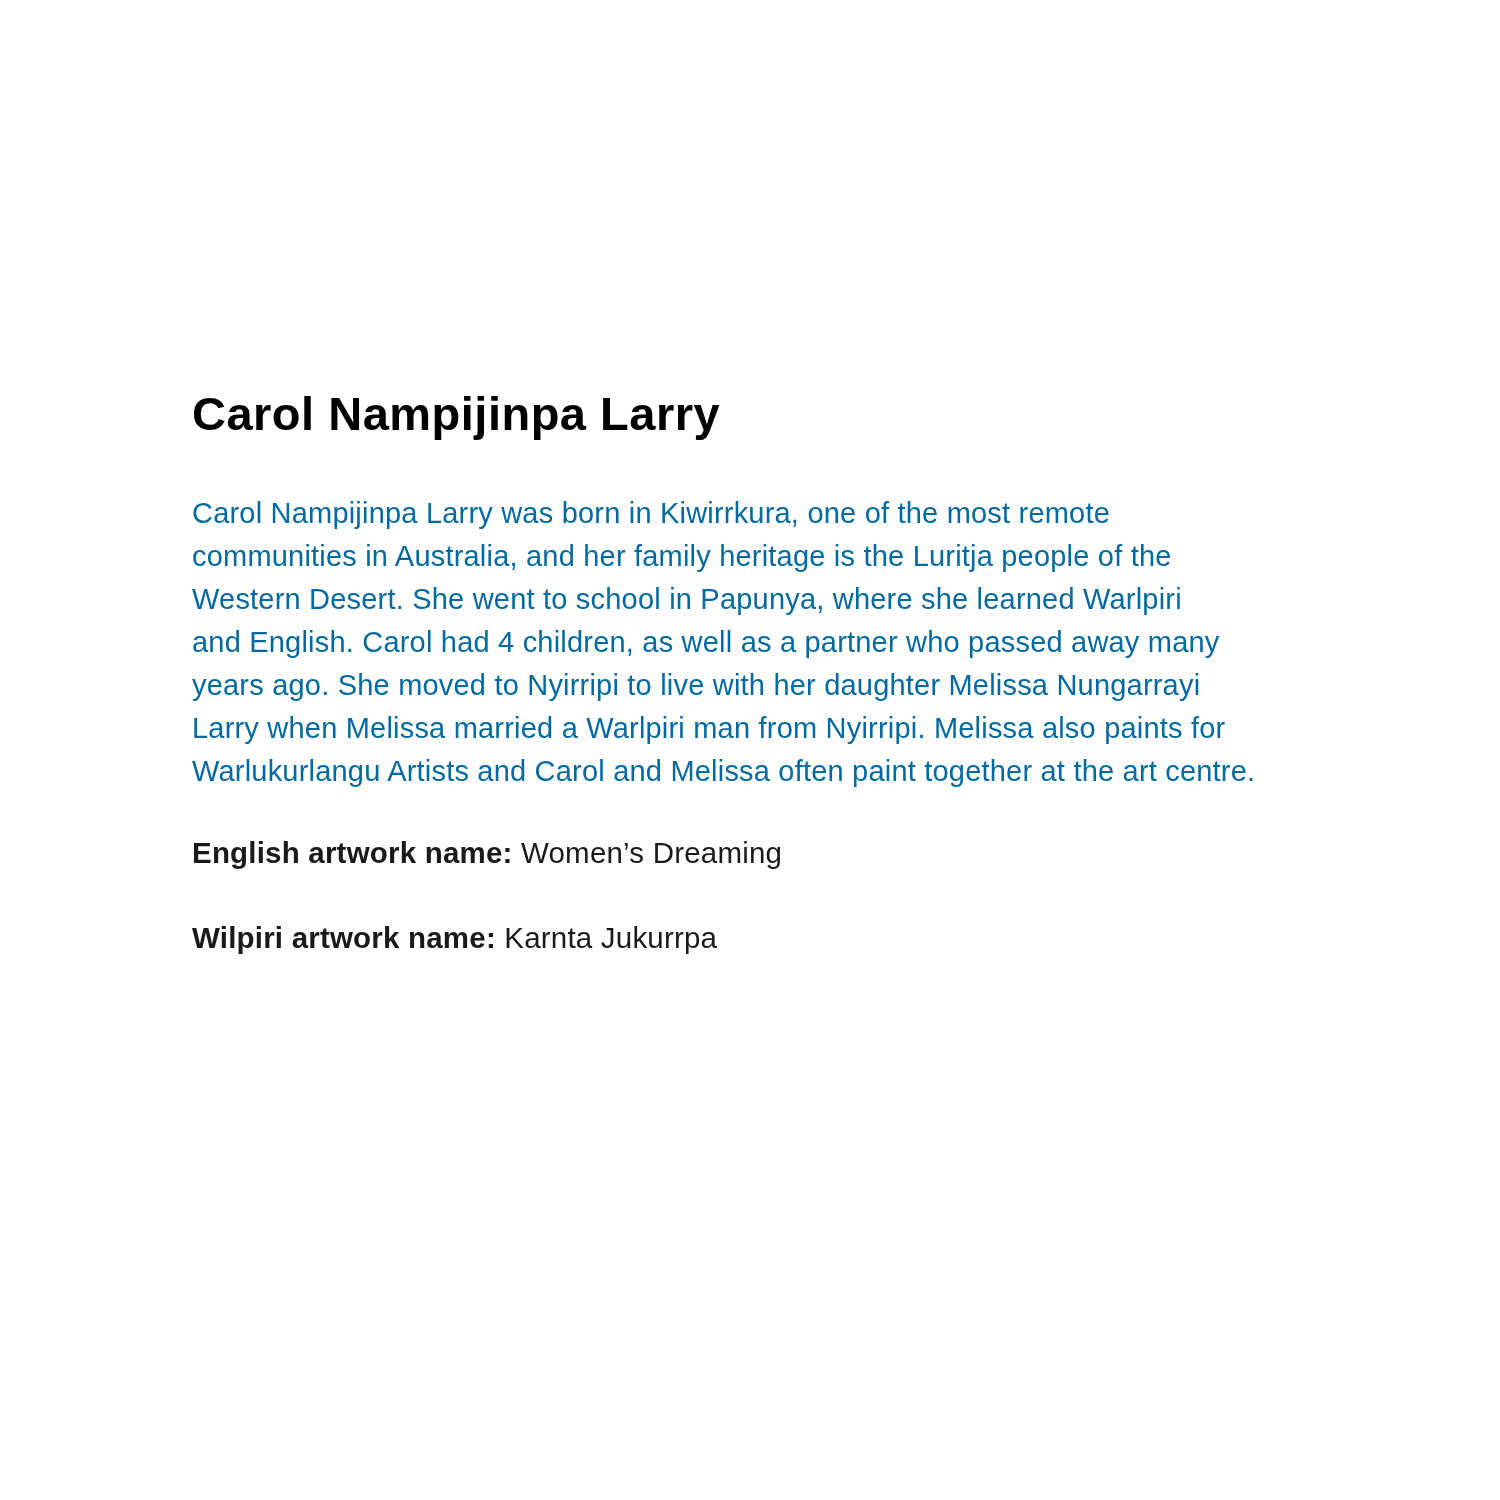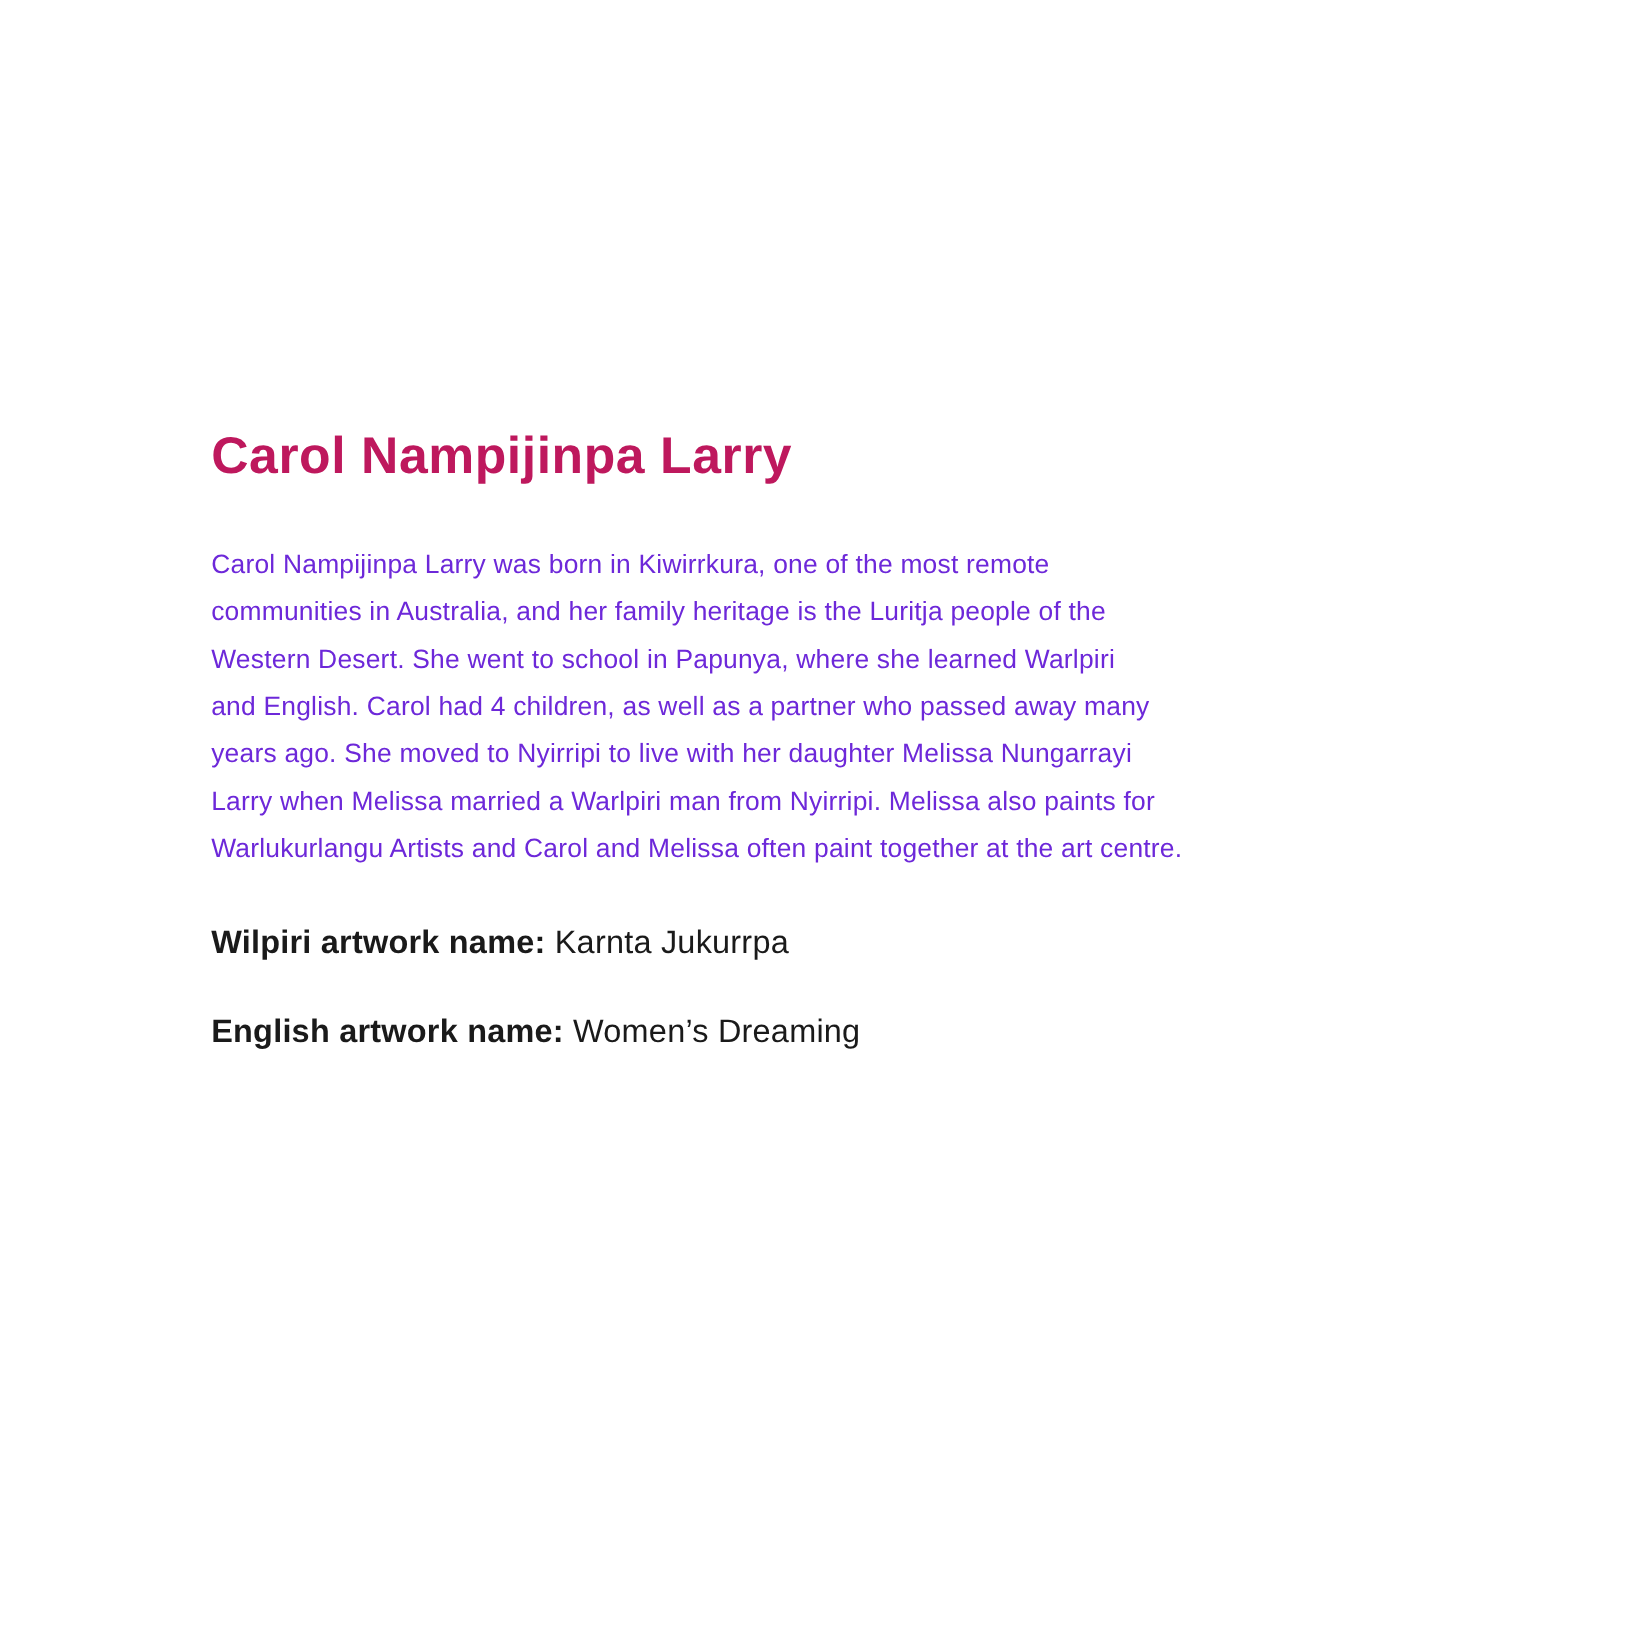--- a/index.html
+++ b/index.html
@@ -22,24 +22,24 @@
   }
   .page-title {
     margin: 0;
     font-size: 47px;
     line-height: 56px;
     font-weight: 700;
     letter-spacing: 0.5px;
   }
   .para {
     margin: 0;
-    font-size: 24px;
+    font-size: 29px;
     line-height: 43px;
     letter-spacing: 0.2px;
-    color: #6d28d9;
+    color: #0369a1;
     white-space: pre-line;
   }
   .para-bio {
     margin-top: 50px;
   }
   .para-artwork {
     margin-top: 43px;
   }
   .label-line {
     margin: 0;
@@ -56,34 +56,34 @@
   }
   .label-bold {
     font-weight: 700;
   }
 </style>
 </head>
 <body style="background: rgb(255, 255, 255);">
 
 <div class="content">
 
-  <h1 class="page-title" style="color: #be185d;">Carol Nampijinpa Larry</h1>
+  <h1 class="page-title" style="color: #000000;">Carol Nampijinpa Larry</h1>
 
   <p class="para para-bio">Carol Nampijinpa Larry was born in Kiwirrkura, one of the most remote
 communities in Australia, and her family heritage is the Luritja people of the
 Western Desert. She went to school in Papunya, where she learned Warlpiri
 and English. Carol had 4 children, as well as a partner who passed away many
 years ago. She moved to Nyirripi to live with her daughter Melissa Nungarrayi
 Larry when Melissa married a Warlpiri man from Nyirripi. Melissa also paints for
 Warlukurlangu Artists and Carol and Melissa often paint together at the art centre.</p>
 
 
+  <p class="label-line label-line-english">
+    <span class="label-bold">English artwork name:</span>
+    <span>Women’s Dreaming</span>
+  </p>
+
   <p class="label-line label-line-wilpiri">
     <span class="label-bold">Wilpiri artwork name:</span>
     <span>Karnta Jukurrpa</span>
   </p>
 
-  <p class="label-line label-line-english">
-    <span class="label-bold">English artwork name:</span>
-    <span>Women’s Dreaming</span>
-  </p>
-
 </div>
 
 </body></html>

